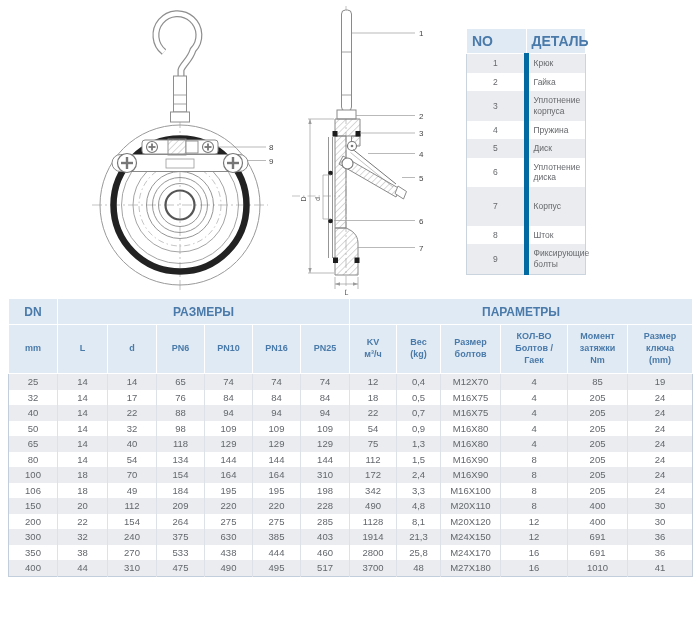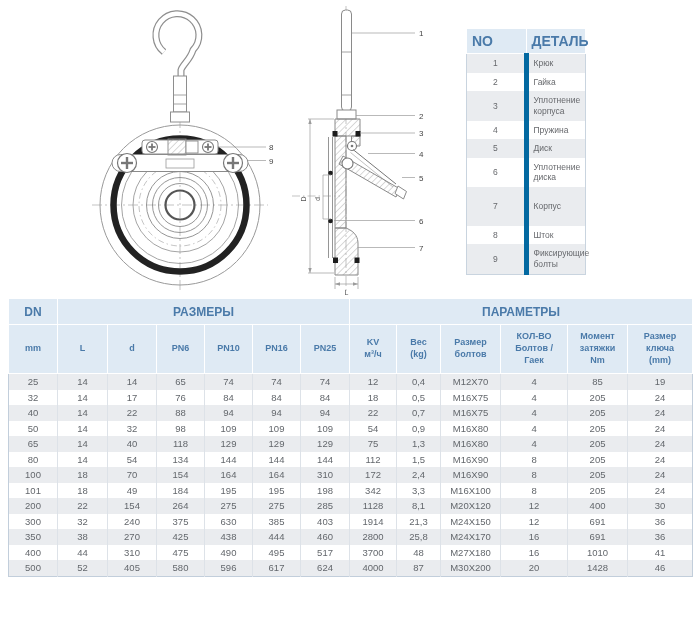--- a/index.html
+++ b/index.html
@@ -388,33 +388,48 @@
           <td>164</td>
           <td>310</td>
           <td>172</td>
           <td>2,4</td>
           <td>M16X90</td>
           <td>8</td>
           <td>205</td>
           <td>24</td>
         </tr>
         <tr>
-          <td>101</td>
+          <td>106</td>
           <td>18</td>
           <td>49</td>
           <td>184</td>
           <td>195</td>
           <td>195</td>
           <td>198</td>
           <td>342</td>
           <td>3,3</td>
           <td>M16X100</td>
           <td>8</td>
           <td>205</td>
           <td>24</td>
+        </tr>
+        <tr>
+          <td>150</td>
+          <td>20</td>
+          <td>112</td>
+          <td>209</td>
+          <td>220</td>
+          <td>220</td>
+          <td>228</td>
+          <td>490</td>
+          <td>4,8</td>
+          <td>M20X110</td>
+          <td>8</td>
+          <td>400</td>
+          <td>30</td>
         </tr>
         <tr>
           <td>200</td>
           <td>22</td>
           <td>154</td>
           <td>264</td>
           <td>275</td>
           <td>275</td>
           <td>285</td>
           <td>1128</td>
@@ -436,21 +451,21 @@
           <td>21,3</td>
           <td>M24X150</td>
           <td>12</td>
           <td>691</td>
           <td>36</td>
         </tr>
         <tr>
           <td>350</td>
           <td>38</td>
           <td>270</td>
-          <td>425</td>
+          <td>533</td>
           <td>438</td>
           <td>444</td>
           <td>460</td>
           <td>2800</td>
           <td>25,8</td>
           <td>M24X170</td>
           <td>16</td>
           <td>691</td>
           <td>36</td>
         </tr>
@@ -462,31 +477,16 @@
           <td>490</td>
           <td>495</td>
           <td>517</td>
           <td>3700</td>
           <td>48</td>
           <td>M27X180</td>
           <td>16</td>
           <td>1010</td>
           <td>41</td>
         </tr>
-        <tr>
-          <td>500</td>
-          <td>52</td>
-          <td>405</td>
-          <td>580</td>
-          <td>596</td>
-          <td>617</td>
-          <td>624</td>
-          <td>4000</td>
-          <td>87</td>
-          <td>M30X200</td>
-          <td>20</td>
-          <td>1428</td>
-          <td>46</td>
-        </tr>
       </tbody>
   </table>
 
 </div>
 
 </body></html>

